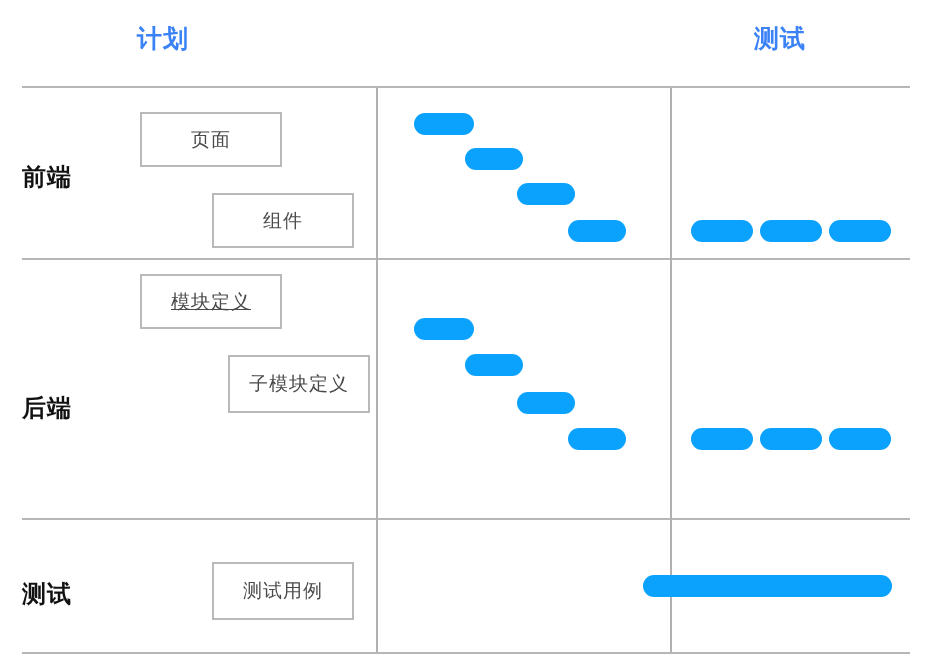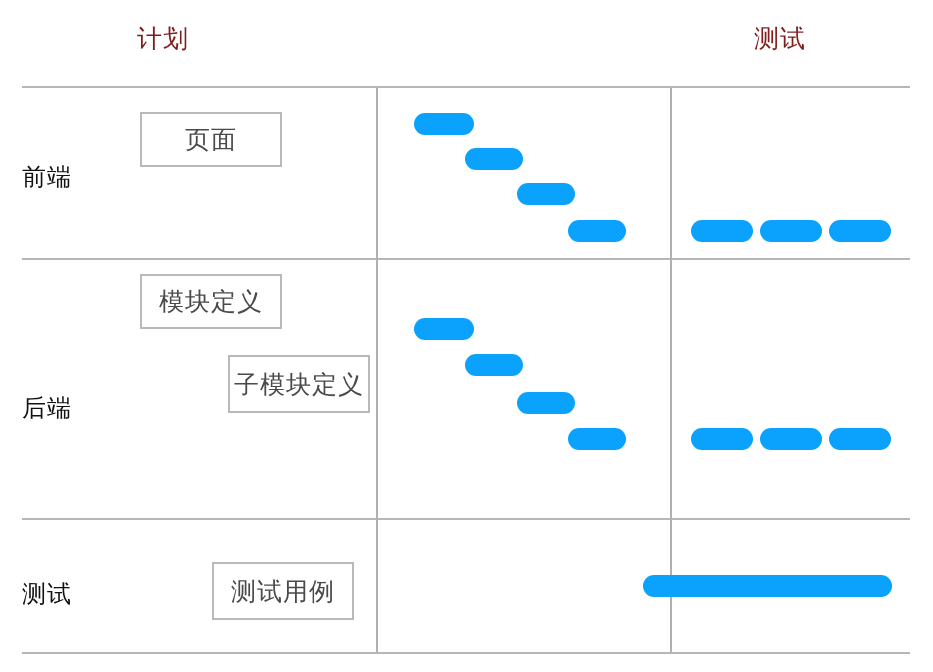--- a/index.html
+++ b/index.html
@@ -23,22 +23,22 @@
   }
 
   
   .col-header {
     position: absolute;
     top: 21px;
     height: 34px;
     line-height: 34px;
     text-align: center;
     font-size: 25px;
-    font-weight: normal;
-    color: #7f1d1d;
+    font-weight: bold;
+    color: #3b82f6;
     letter-spacing: 1px;
     white-space: nowrap;
   }
 
   
   .hline {
     position: absolute;
     left: 22px;
     width: 888px;
     height: 2px;
@@ -48,37 +48,37 @@
     position: absolute;
     width: 2px;
     background: #b0b0b0;
   }
 
   
   .row-label {
     position: absolute;
     left: 22px;
     font-size: 24px;
-    font-weight: normal;
+    font-weight: bold;
     color: #111111;
     letter-spacing: 1px;
     white-space: nowrap;
     transform: translateY(-50%);
   }
 
   
   .plan-box {
     position: absolute;
     box-sizing: border-box;
     border: 2px solid #b9b9b9;
     background: #ffffff;
     display: flex;
     align-items: center;
     justify-content: center;
-    font-size: 25px;
+    font-size: 19px;
     color: #4a4a4a;
     letter-spacing: 1px;
     white-space: nowrap;
   }
 
   
   .bar {
     position: absolute;
     border-radius: 11px;
     background: #0aa2fc;
@@ -98,33 +98,36 @@
   <div class="hline" style="top:652px;"></div>
 
   <div class="vline" style="left:376px; top:88px; height:564px;"></div>
   <div class="vline" style="left:670px; top:88px; height:564px;"></div>
 
   <div class="row-label" style="top:177px;">前端</div>
 
   <div class="plan-box" style="left:140px; top:112px; width:142px; height:55px;">
     <span>页面</span>
   </div>
+  <div class="plan-box" style="left:212px; top:193px; width:142px; height:55px;">
+    <span>组件</span>
+  </div>
 
   <div class="bar" style="left:414px; top:113px; width:60px; height:22px;"></div>
   <div class="bar" style="left:465px; top:148px; width:58px; height:22px;"></div>
   <div class="bar" style="left:517px; top:183px; width:58px; height:22px;"></div>
   <div class="bar" style="left:568px; top:220px; width:58px; height:22px;"></div>
 
   <div class="bar" style="left:691px; top:220px; width:62px; height:22px;"></div>
   <div class="bar" style="left:760px; top:220px; width:62px; height:22px;"></div>
   <div class="bar" style="left:829px; top:220px; width:62px; height:22px;"></div>
 
   <div class="row-label" style="top:408px;">后端</div>
 
-  <div class="plan-box" style="left:140px; top:274px; width:142px; height:55px;">
+  <div class="plan-box" style="left:140px; top:274px; width:142px; height:55px;text-decoration:underline;">
     <span>模块定义</span>
   </div>
   <div class="plan-box" style="left:212px; top:355px; width:142px; height:58px;margin-left:16px;">
     <span>子模块定义</span>
   </div>
 
   <div class="bar" style="left:414px; top:318px; width:60px; height:22px;"></div>
   <div class="bar" style="left:465px; top:354px; width:58px; height:22px;"></div>
   <div class="bar" style="left:517px; top:392px; width:58px; height:22px;"></div>
   <div class="bar" style="left:568px; top:428px; width:58px; height:22px;"></div>

